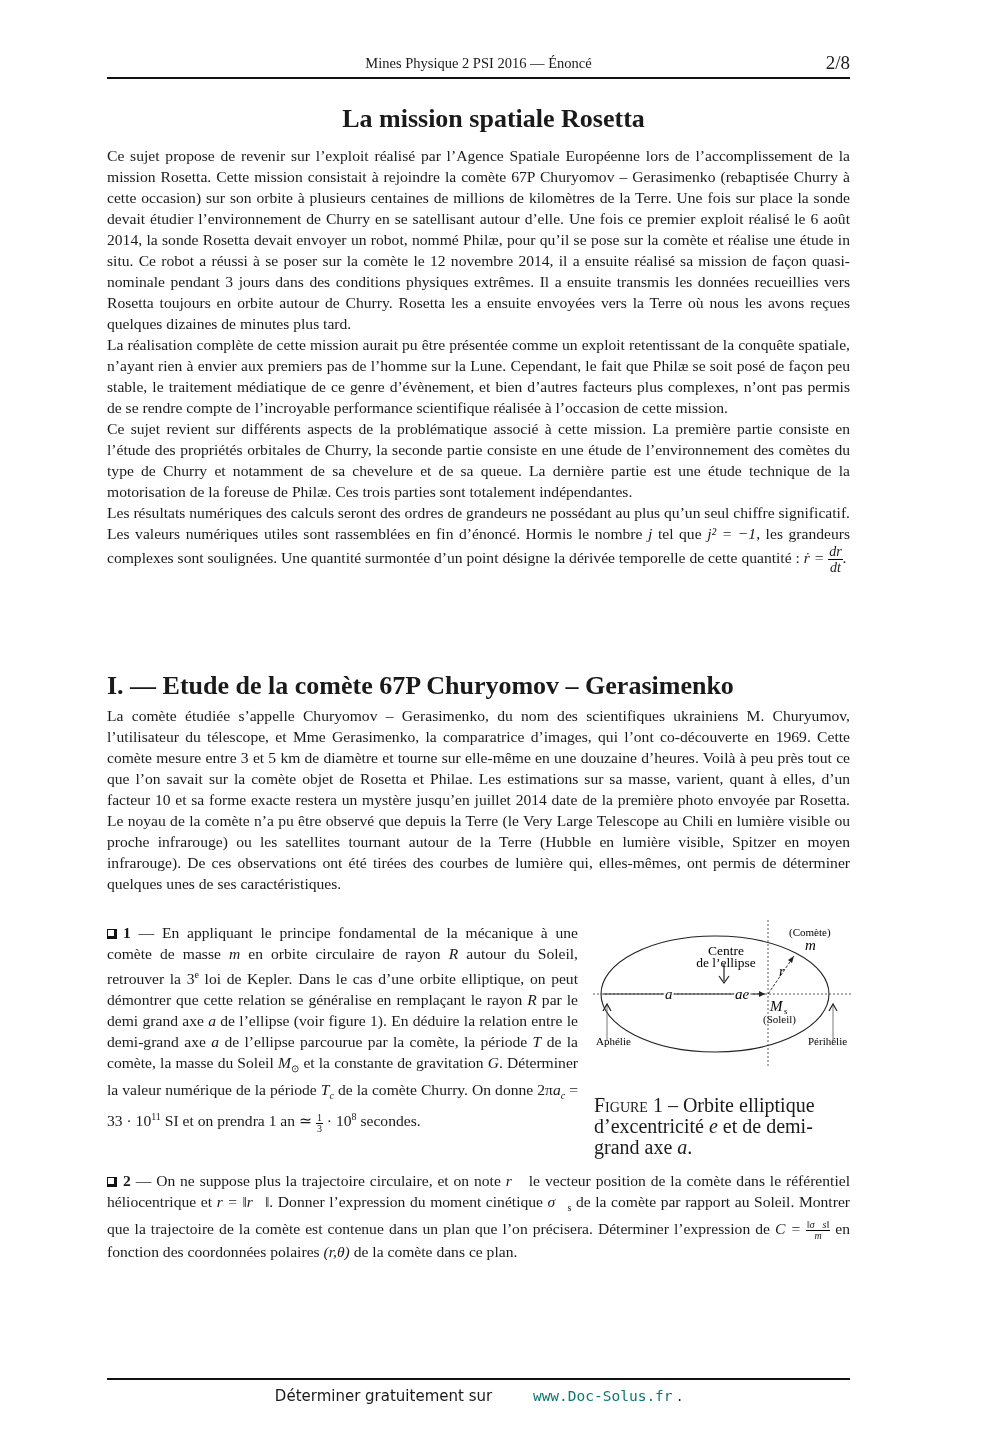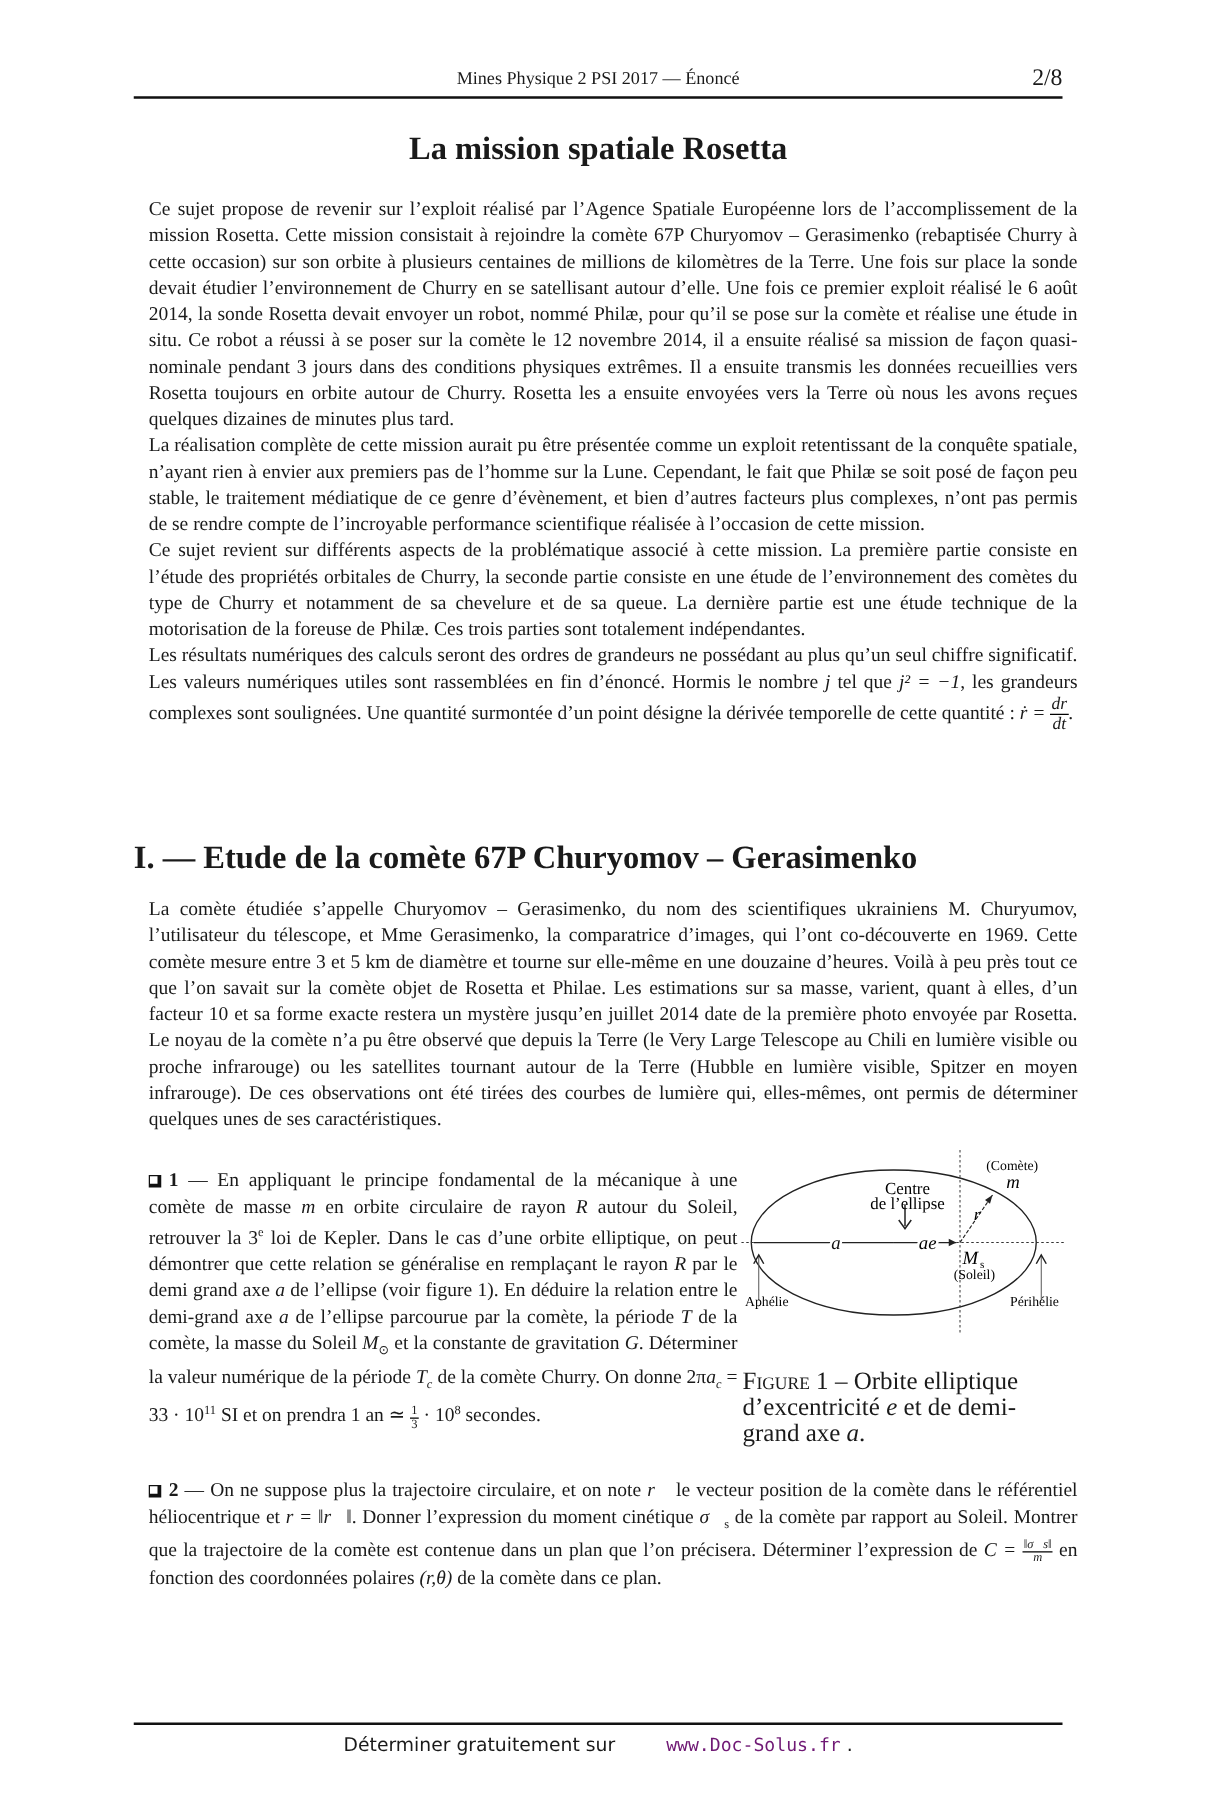--- a/index.html
+++ b/index.html
@@ -4,24 +4,24 @@
 <style>
   html, body { margin: 0; padding: 0; background: #ffffff; }
   body { width: 981px; height: 1441px; position: relative; overflow: hidden;
          font-family: "DejaVu Serif", "Liberation Serif", serif; color: #1a1a1a; }
   .page { position: absolute; left: 107px; top: 0; width: 743px; }
   .running-head { position: absolute; top: 55px; left: 0; width: 743px; height: 22px;
                   font-size: 14.5px; font-family: "Liberation Serif", serif; }
   .running-head .title { position: absolute; left: 0; right: 0; text-align: center; top: 0; }
   .running-head .pagenum { position: absolute; right: 0; top: -3px; font-size: 19px; margin-left: 12px; }
   .head-rule { position: absolute; top: 77px; left: 0; width: 743px; height: 2px; background: #111; }
-  h1 { position: absolute; top: 104px; left: 0; width: 743px; margin: 0; text-align: center;
+  h1 { position: absolute; top: 104px; left: 15px; width: 743px; margin: 0; text-align: center;
        font-family: "Liberation Serif", serif; font-size: 26px; font-weight: bold; }
   .body-text { font-family: "Liberation Serif", serif; font-size: 15.6px; line-height: 21px;
-               text-align: justify; margin: 12px; }
+               text-align: justify; margin: 0; }
   .p-intro { position: absolute; top: 145px; left: 0; width: 743px; }
   .p-intro p { margin: 0; }
   h2 { position: absolute; top: 671px; left: 0; margin: 0; font-family: "Liberation Serif", serif;
        font-size: 26px; font-weight: bold; }
   .p-section { position: absolute; top: 705px; left: 0; width: 743px; }
   .q1 { position: absolute; top: 922px; left: 0; width: 471px; }
   .q2 { position: absolute; top: 1170px; left: 0; width: 743px; }
   .qbox { display: inline-block; width: 10px; height: 10px; border: 1px solid #111;
           border-right-width: 3px; border-bottom-width: 3px; margin-right: 6px; vertical-align: -1px;
           box-sizing: border-box; }
@@ -31,30 +31,30 @@
   .frac .num { display: block; border-bottom: 1px solid #000000; padding: 0 1px; }
   .frac .den { display: block; }
   .frac.small { font-size: 10px; line-height: 10px; }
   .figure { position: absolute; top: 918px; left: 486px; width: 260px; height: 150px; }
   .fig-caption { position: absolute; top: 1075px; left: 487px; width: 258px;
                  font-family: "Liberation Serif", serif; font-size: 20px; line-height: 21px; }
   .fig-caption .sc { font-variant: small-caps; }
   .foot-rule { position: absolute; top: 1378px; left: 0; width: 743px; height: 2px; background: #111; }
   .footer { position: absolute; top: 1387px; left: 0; width: 743px; text-align: center;
             font-family: "DejaVu Sans", sans-serif; font-size: 15px; }
-  .footer a { color: #701a75; text-decoration: none; font-family: "DejaVu Sans Mono", monospace; font-size: 14.5px; margin-left: 36px; }
+  .footer a { color: #0f766e; text-decoration: none; font-family: "DejaVu Sans Mono", monospace; font-size: 14.5px; margin-left: 36px; }
   svg text { font-family: "Liberation Serif", serif; }
 </style>
 </head>
 <body>
 
 <div class="page">
 
   <div class="running-head">
-    <span class="title">Mines Physique 2 PSI 2017 — Énoncé</span>
+    <span class="title">Mines Physique 2 PSI 2016 — Énoncé</span>
     <span class="pagenum">2/8</span>
   </div>
   <div class="head-rule"></div>
 
   <h1>La mission spatiale Rosetta</h1>
 
   <div class="p-intro body-text">
     <p>Ce sujet propose de revenir sur l’exploit réalisé par l’Agence Spatiale Européenne lors de l’accomplissement de la mission Rosetta. Cette mission consistait à rejoindre la comète 67P Churyomov – Gerasimenko (rebaptisée Churry à cette occasion) sur son orbite à plusieurs centaines de millions de kilomètres de la Terre. Une fois sur place la sonde devait étudier l’environnement de Churry en se satellisant autour d’elle. Une fois ce premier exploit réalisé le 6 août 2014, la sonde Rosetta devait envoyer un robot, nommé Philæ, pour qu’il se pose sur la comète et réalise une étude in situ. Ce robot a réussi à se poser sur la comète le 12 novembre 2014, il a ensuite réalisé sa mission de façon quasi-nominale pendant 3 jours dans des conditions physiques extrêmes. Il a ensuite transmis les données recueillies vers Rosetta toujours en orbite autour de Churry. Rosetta les a ensuite envoyées vers la Terre où nous les avons reçues quelques dizaines de minutes plus tard.</p>
     <p>La réalisation complète de cette mission aurait pu être présentée comme un exploit retentissant de la conquête spatiale, n’ayant rien à envier aux premiers pas de l’homme sur la Lune. Cependant, le fait que Philæ se soit posé de façon peu stable, le traitement médiatique de ce genre d’évènement, et bien d’autres facteurs plus complexes, n’ont pas permis de se rendre compte de l’incroyable performance scientifique réalisée à l’occasion de cette mission.</p>
     <p>Ce sujet revient sur différents aspects de la problématique associé à cette mission. La première partie consiste en l’étude des propriétés orbitales de Churry, la seconde partie consiste en une étude de l’environnement des comètes du type de Churry et notamment de sa chevelure et de sa queue. La dernière partie est une étude technique de la motorisation de la foreuse de Philæ. Ces trois parties sont totalement indépendantes.</p>

